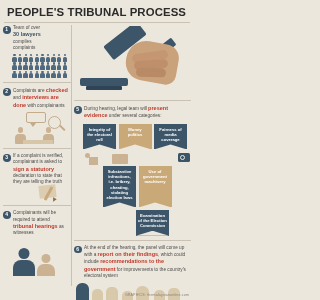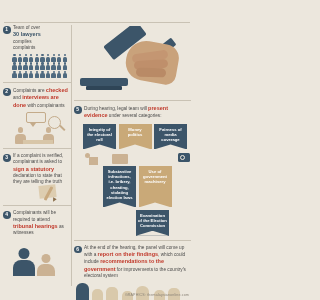--- a/index.html
+++ b/index.html
@@ -228,20 +228,21 @@
   .credit {
     position: absolute; right: 5px; bottom: 3px;
     font-size: 3.6px; color: #8a8378; letter-spacing: 0.15px;
   }
 </style>
 </head>
 <body>
 
 <div class="infographic">
 
+  <div class="title">PEOPLE'S TRIBUNAL PROCESS</div>
   <div class="title-rule"></div>
   <div class="vdiv"></div>
 
   <div class="col-left">
 
     <div class="step">
       <div class="bullet">1</div>
       <div class="txt">
         <span>Team of over</span><br>
         <b class="navy-b">30 lawyers</b><br>

